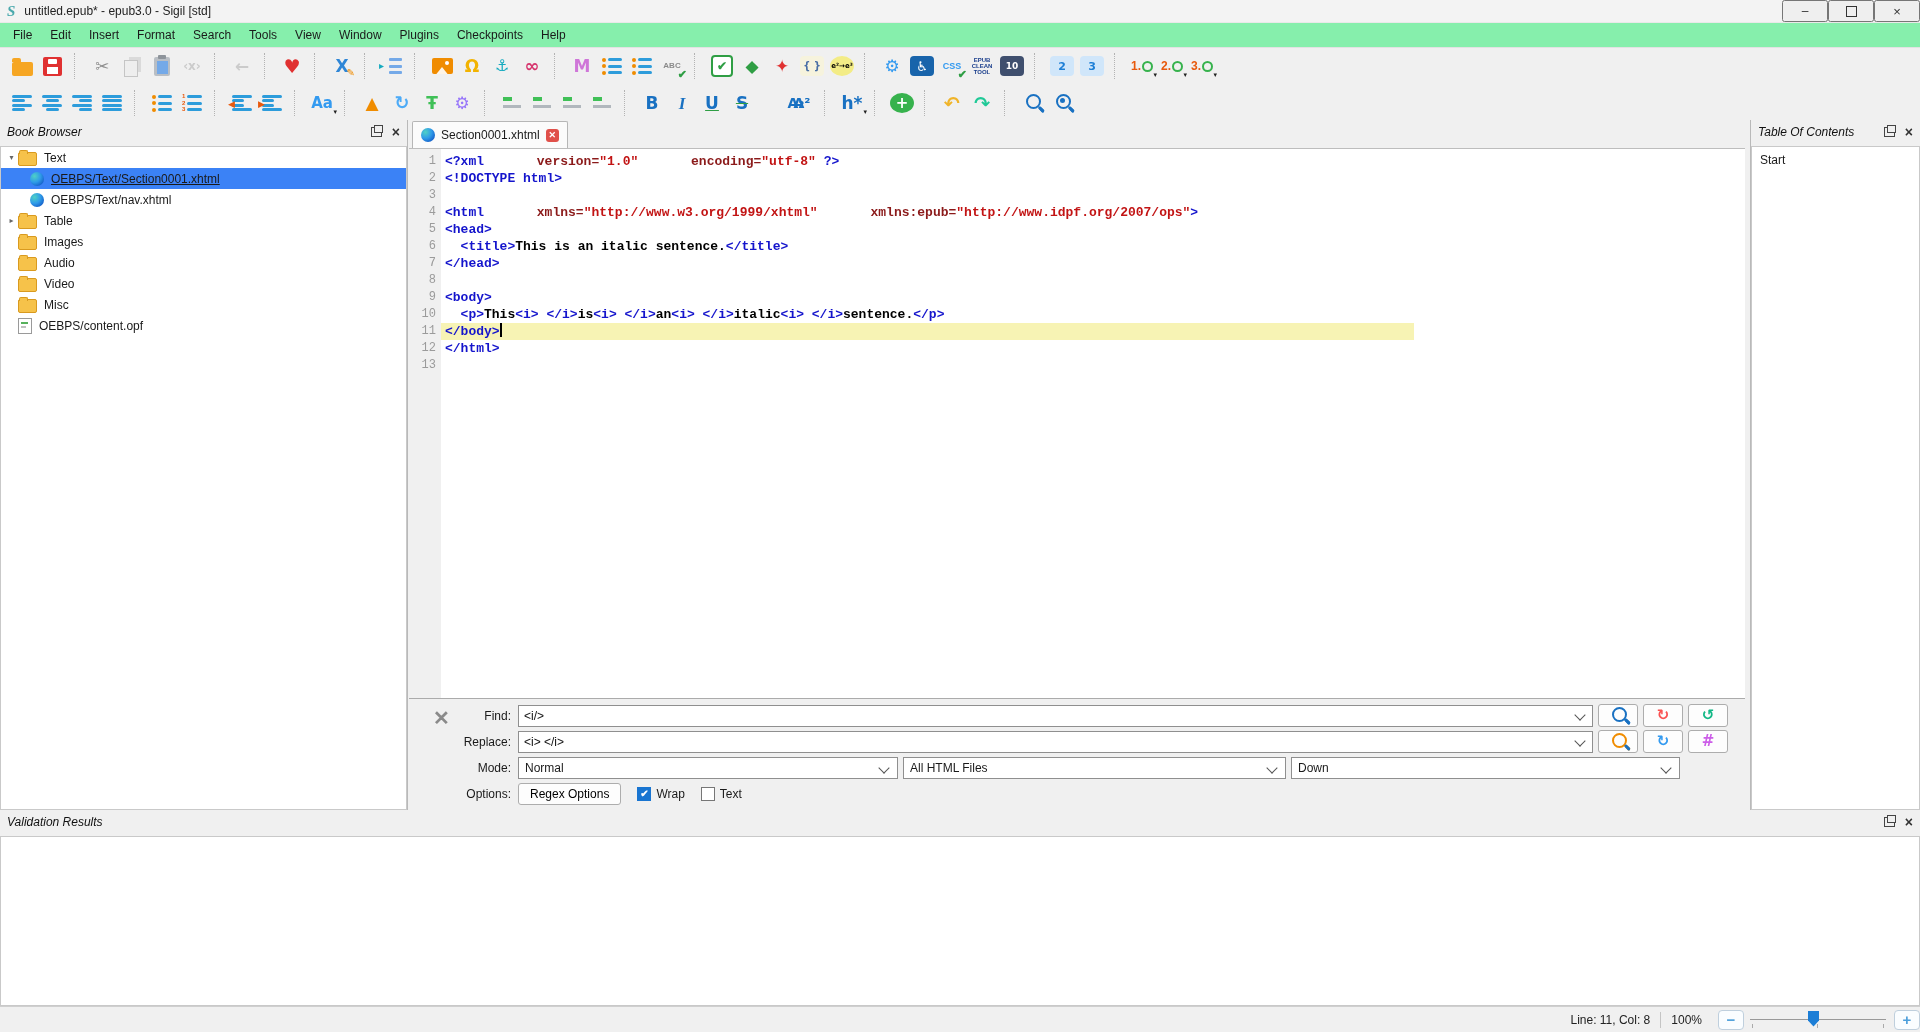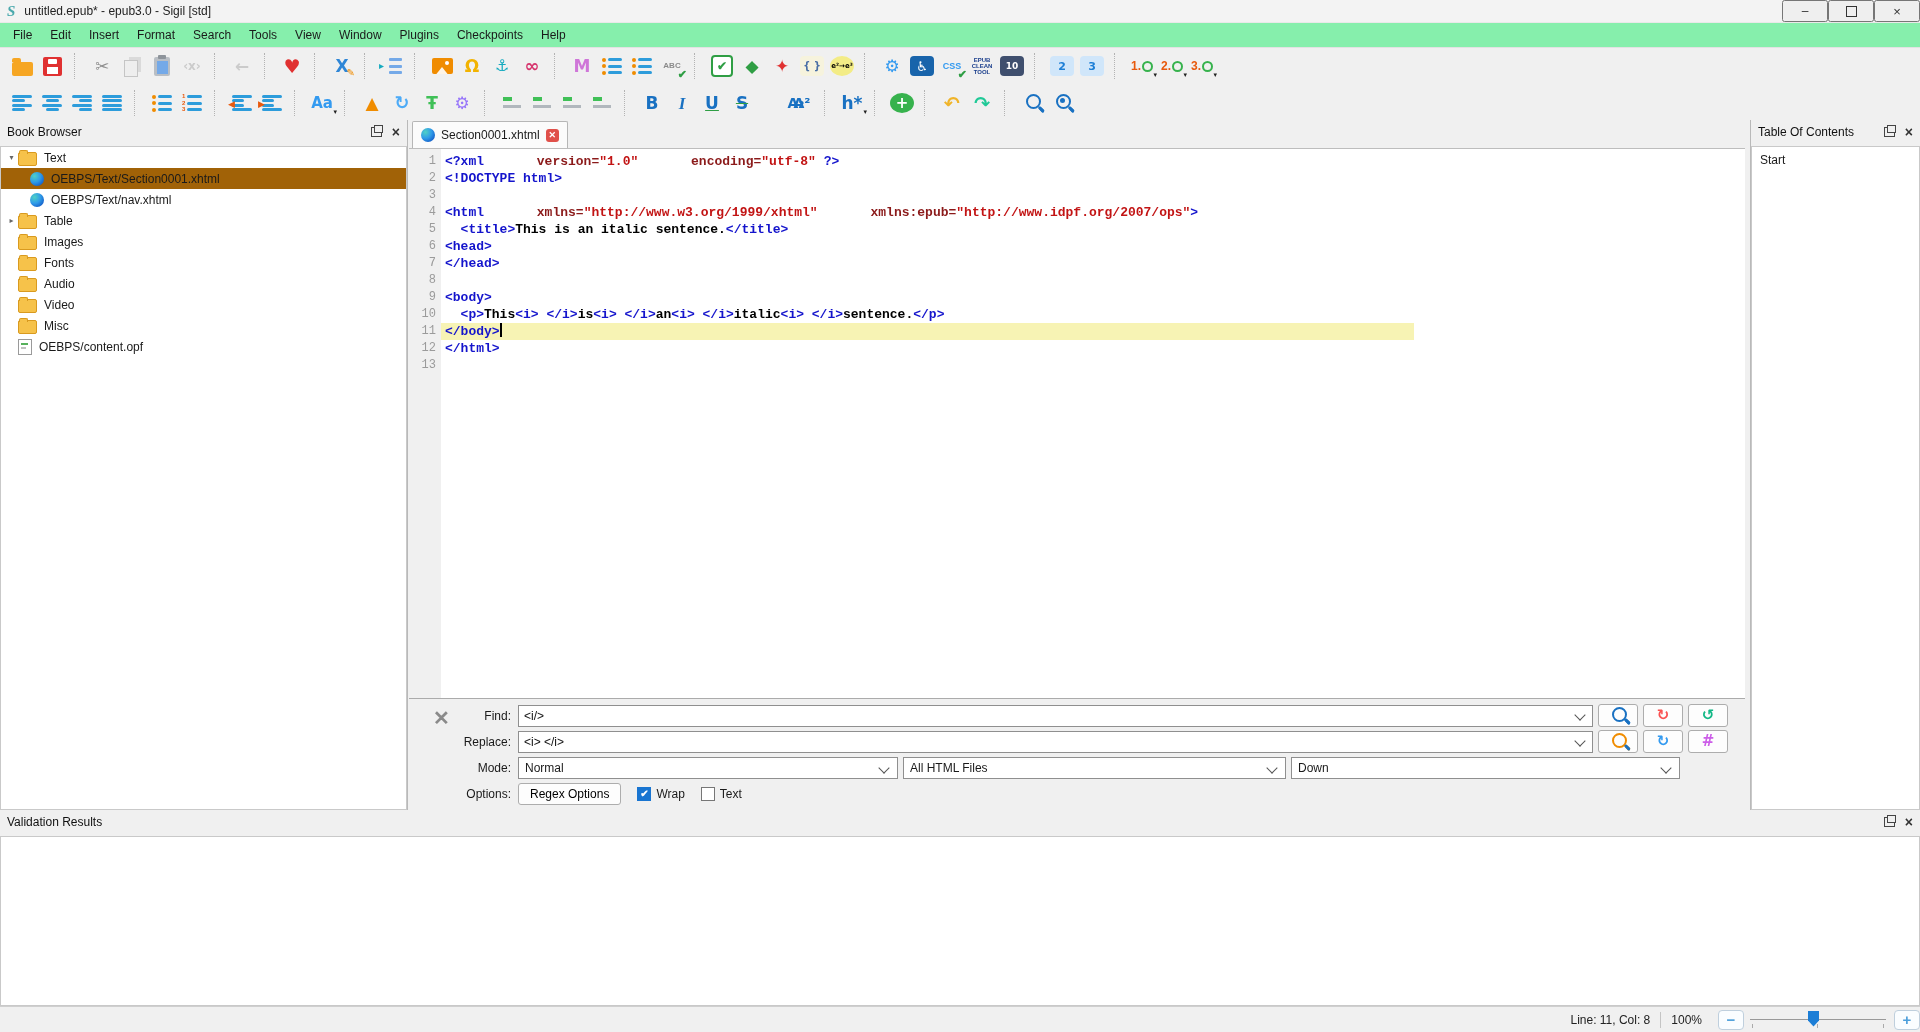--- a/index.html
+++ b/index.html
@@ -70,30 +70,30 @@
   .stack{display:flex;flex-direction:column;align-items:center;line-height:1;}
   .abc{font-size:8px;font-weight:bold;color:#8a8a8a;letter-spacing:0;}
   .csswd{font-size:9px;font-weight:bold;color:#339af0;}
   .epubclean{font-size:6px;font-weight:bold;color:#1a3e8c;white-space:pre;text-align:center;line-height:6px;}
   .cp-dot{width:7px;height:7px;border:2px solid #37b24d;border-radius:50%;margin-left:1px;}
   .cp-num{font-size:12px;font-weight:bold;color:#e8590c;}
 
   
   .dockpanel{position:absolute;background:#f0f0f0;}
   .panel-header{height:24px;display:flex;align-items:center;padding:0 7px;}
-  .panel-title{font-size:12px;color:#111;}
+  .panel-title{font-size:12px;color:#111;font-style:italic;}
   .ph-btns{margin-left:auto;display:flex;gap:10px;align-items:center;}
   .float-icon{width:9px;height:8px;border:1px solid #444;position:relative;background:#f0f0f0;}
   .float-icon::before{content:"";position:absolute;left:2px;top:-3px;width:7px;height:6px;border:1px solid #444;background:#f0f0f0;}
   .close-icon{font-size:14px;font-weight:bold;color:#333;line-height:1;}
   .panel-body{position:absolute;left:0;right:0;top:26px;bottom:0;background:#fff;border:1px solid #c9c9c9;overflow:hidden;}
 
   #book-browser{left:0;top:120px;width:408px;height:690px;border-right:1px solid #b9b9b9;box-sizing:border-box;}
   .bb-row{height:21px;display:flex;align-items:center;white-space:nowrap;}
-  .bb-row.selected{background:#a16207;}
+  .bb-row.selected{background:#3b82f6;text-decoration:underline;}
   .expander{width:13px;text-align:center;font-size:8px;color:#666;flex:0 0 auto;}
   .tree-ico{flex:0 0 auto;margin-right:7px;display:flex;align-items:center;justify-content:center;}
   .ico-folder{width:17px;height:12px;background:#f6c24a;border:1px solid #d99a1f;border-radius:2px;position:relative;margin-top:2px;}
   .ico-folder::before{content:"";position:absolute;top:-3px;left:0;width:7px;height:3px;background:#f6c24a;border:1px solid #d99a1f;border-bottom:none;border-radius:2px 2px 0 0;}
   .ico-edge{width:14px;height:14px;border-radius:50%;background:radial-gradient(circle at 32% 30%,#4fd1c5,#2f9be8 45%,#1157c6 85%);}
   .ico-opf{width:12px;height:14px;background:#fff;border:1px solid #9a9a9a;position:relative;}
   .ico-opf::before{content:"";position:absolute;left:2px;top:3px;width:7px;height:2px;background:#57b15c;}
   .ico-opf::after{content:"";position:absolute;left:2px;top:7px;width:5px;height:2px;background:#c0c0c0;}
 
   
@@ -548,27 +548,20 @@
             <span class="ico-folder"></span>
           </span>
           <span>Table</span>
         </div>
         <div class="bb-row" style="padding-left: 4px;">
           <span class="expander"></span>
           <span class="tree-ico">
             <span class="ico-folder"></span>
           </span>
           <span>Images</span>
-        </div>
-        <div class="bb-row" style="padding-left: 4px;">
-          <span class="expander"></span>
-          <span class="tree-ico">
-            <span class="ico-folder"></span>
-          </span>
-          <span>Fonts</span>
         </div>
         <div class="bb-row" style="padding-left: 4px;">
           <span class="expander"></span>
           <span class="tree-ico">
             <span class="ico-folder"></span>
           </span>
           <span>Audio</span>
         </div>
         <div class="bb-row" style="padding-left: 4px;">
           <span class="expander"></span>
@@ -616,22 +609,22 @@
           <div>10</div>
           <div>11</div>
           <div>12</div>
           <div>13</div>
         </div>
       <div id="codecol">
           <div class="code-line"><span class="tk-tag">&lt;?xml </span><span class="tk-attr">version=</span><span class="tk-val">"1.0"</span><span class="tk-txt"> </span><span class="tk-attr">encoding=</span><span class="tk-val">"utf-8"</span><span class="tk-txt"> </span><span class="tk-tag">?&gt;</span></div>
           <div class="code-line"><span class="tk-tag">&lt;!DOCTYPE html&gt;</span></div>
           <div class="code-line"></div>
           <div class="code-line"><span class="tk-tag">&lt;html </span><span class="tk-attr">xmlns=</span><span class="tk-val">"http://www.w3.org/1999/xhtml"</span><span class="tk-txt"> </span><span class="tk-attr">xmlns:epub=</span><span class="tk-val">"http://www.idpf.org/2007/ops"</span><span class="tk-tag">&gt;</span></div>
+          <div class="code-line"><span class="tk-tag">&lt;head&gt;</span></div>
           <div class="code-line"><span class="tk-txt">  </span><span class="tk-tag">&lt;title&gt;</span><span class="tk-txt">This is an italic sentence.</span><span class="tk-tag">&lt;/title&gt;</span></div>
-          <div class="code-line"><span class="tk-tag">&lt;head&gt;</span></div>
           <div class="code-line"><span class="tk-tag">&lt;/head&gt;</span></div>
           <div class="code-line"></div>
           <div class="code-line"><span class="tk-tag">&lt;body&gt;</span></div>
           <div class="code-line"><span class="tk-txt">  </span><span class="tk-tag">&lt;p&gt;</span><span class="tk-txt">This</span><span class="tk-tag">&lt;i&gt;</span><span class="tk-txt"> </span><span class="tk-tag">&lt;/i&gt;</span><span class="tk-txt">is</span><span class="tk-tag">&lt;i&gt;</span><span class="tk-txt"> </span><span class="tk-tag">&lt;/i&gt;</span><span class="tk-txt">an</span><span class="tk-tag">&lt;i&gt;</span><span class="tk-txt"> </span><span class="tk-tag">&lt;/i&gt;</span><span class="tk-txt">italic</span><span class="tk-tag">&lt;i&gt;</span><span class="tk-txt"> </span><span class="tk-tag">&lt;/i&gt;</span><span class="tk-txt">sentence.</span><span class="tk-tag">&lt;/p&gt;</span></div>
           <div class="code-line current"><span class="tk-tag">&lt;/body&gt;</span><span class="cursor"></span></div>
           <div class="code-line"><span class="tk-tag">&lt;/html&gt;</span></div>
           <div class="code-line"></div>
         </div>
     </div>
 

